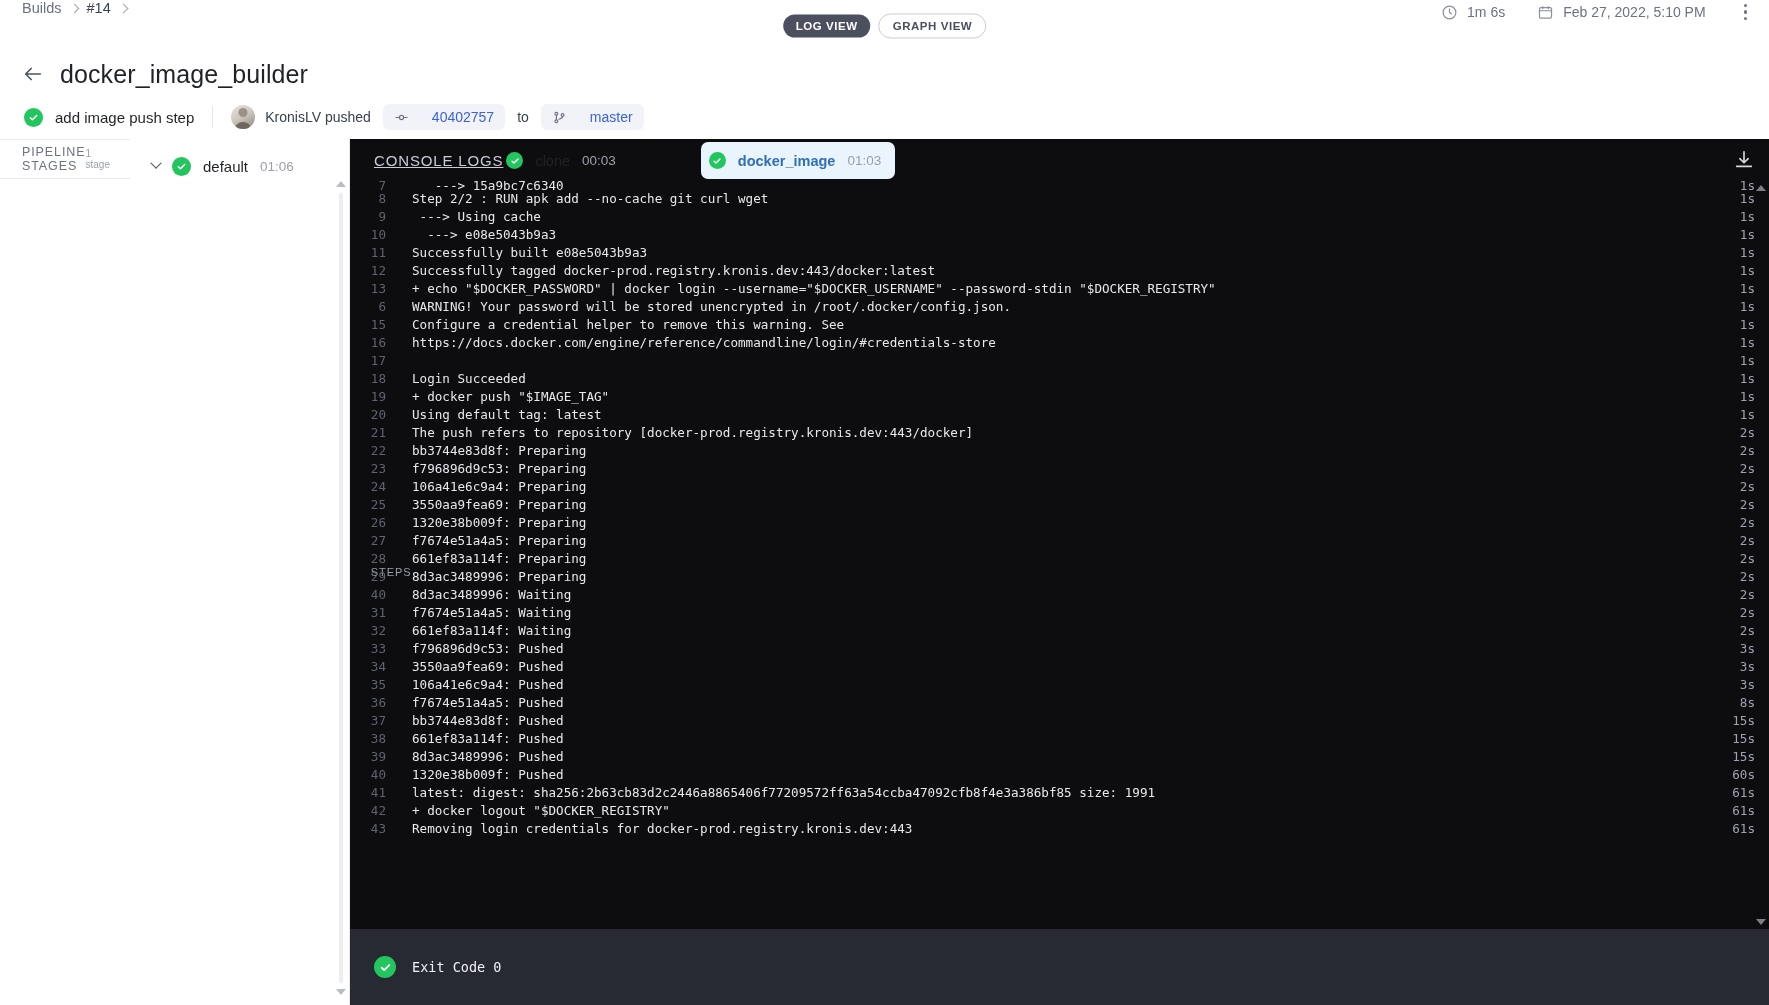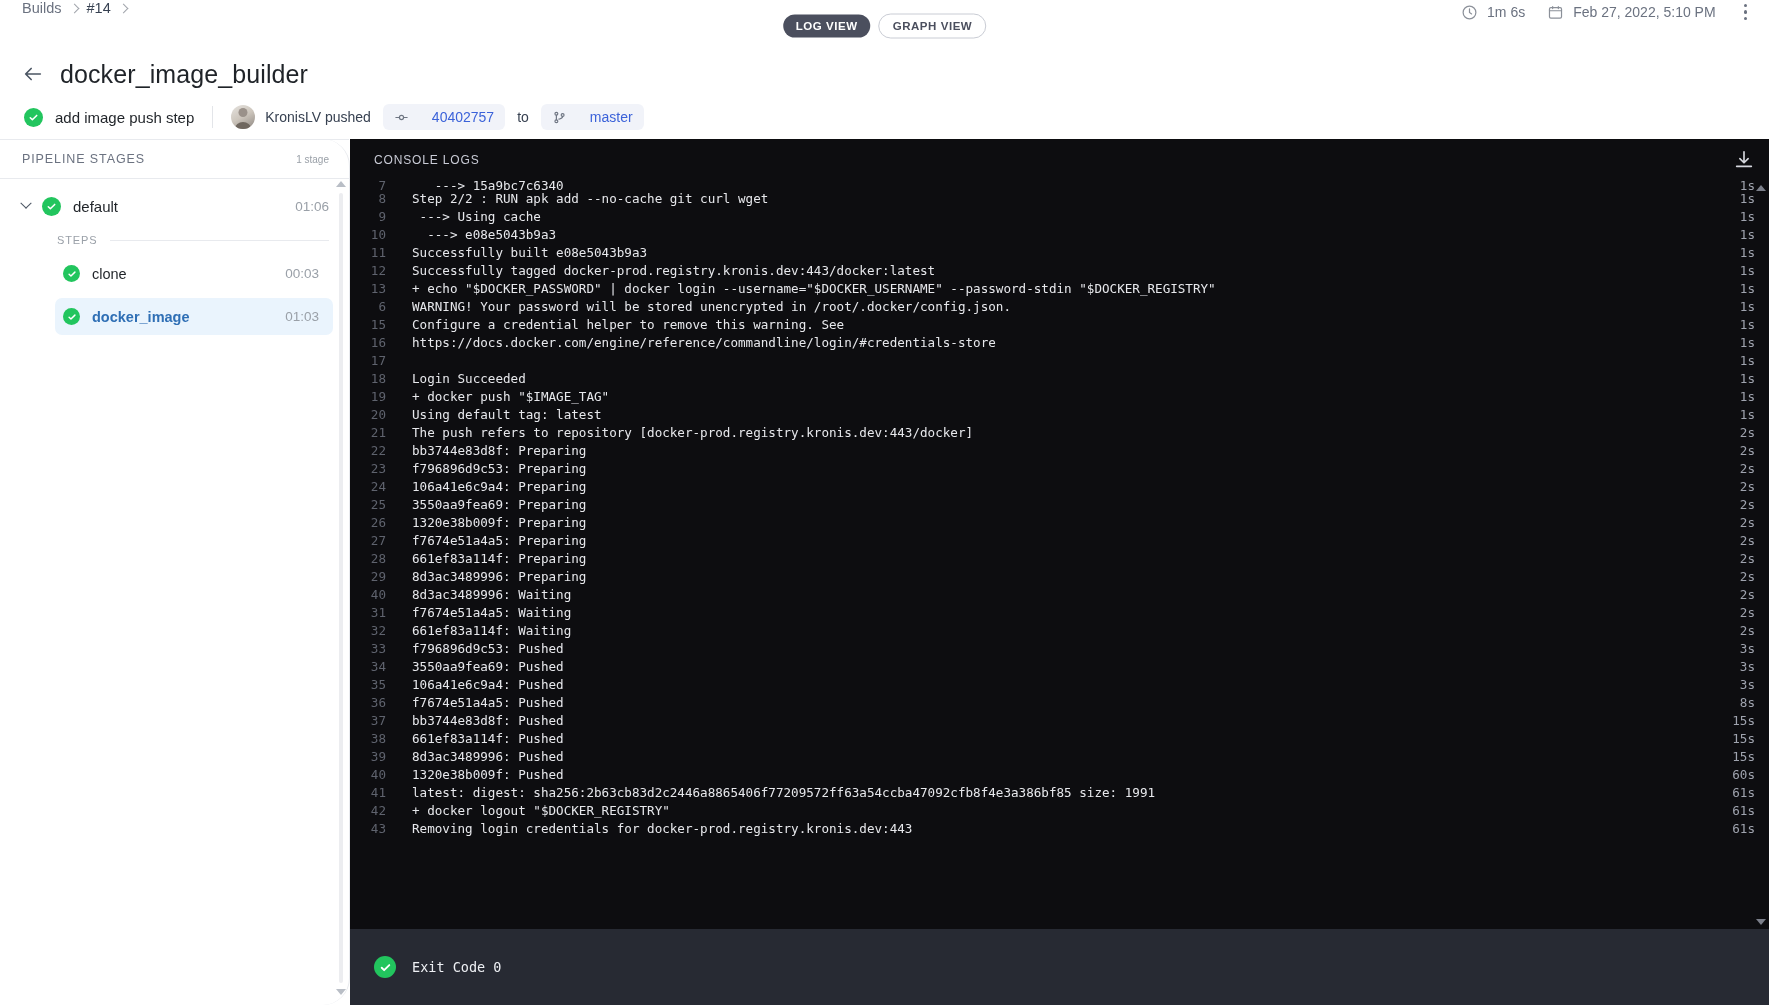--- a/index.html
+++ b/index.html
@@ -29,21 +29,21 @@
     display: flex; align-items: center; gap: 8px;
   }
   .vtab {
     font-size: 11.5px; letter-spacing: .55px; font-weight: 700;
     padding: 5px 13px 6px; border-radius: 14px; cursor: pointer; white-space: nowrap;
   }
   .vtab.active { background: #4b4f5e; color: #ffffff; }
   .vtab.inactive { background: #ffffff; color: #4b4f5e; border: 1px solid #c9ccd4; }
 
   .topright {
-    margin-left: auto; display: flex; align-items: center; gap: 22px;
+    margin-left: auto; display: flex; align-items: center; gap: 32px;
     color: #6b7280; font-size: 14px;
   }
   .tr-item { display: flex; align-items: center; gap: 9px; }
   .kebab { display: flex; flex-direction: column; gap: 3px; padding: 4px 6px; cursor: pointer; }
   .kebab i { width: 3.4px; height: 3.4px; border-radius: 50%; background: #6b7280; display: block; }
 
   
   .titleblock { padding: 2px 0 0 22px; }
   .titlerow { display: flex; align-items: center; gap: 16px; height: 42px; }
   .backarrow { width: 22px; height: 22px; cursor: pointer; color: #4b5563; flex: 0 0 auto; }
@@ -77,21 +77,21 @@
     font-size: 14px; color: #3b62d9; margin-left: 12px; cursor: pointer;
   }
   .to-word { font-size: 14px; color: #374151; margin-left: 12px; }
 
   
   .body { flex: 1; display: flex; min-height: 0; }
 
   
   .sidebar {
     width: 350px; min-width: 350px; border-right: 1px solid #e8eaee;
-    display: flex; flex-direction: column; position: relative; background: #fff; border-radius: 27px;
+    display: flex; flex-direction: row; position: relative; background: #fff;
   }
   .side-head {
     height: 40px; display: flex; align-items: center; justify-content: space-between;
     padding: 0 20px 0 22px; border-top: 1px solid #e8eaee; border-bottom: 1px solid #e8eaee;
   }
   .side-head-title { font-size: 12.5px; letter-spacing: .9px; color: #6b7280; font-weight: 400; }
   .side-head-count { font-size: 10px; color: #9aa0a8; }
 
   .stage-row {
     display: flex; align-items: center; height: 44px; padding: 0 20px 0 22px; gap: 12px;
@@ -122,21 +122,21 @@
   .ssb-down { border-top: 6px solid #b9bec6; position: absolute; bottom: 0; left: 0; right: 0; }
   .ssb-track { position: absolute; top: 12px; bottom: 12px; left: 3px; width: 4px; background: #ecedf0;
                border-radius: 2px; }
 
   
   .console { flex: 1; display: flex; flex-direction: column; min-width: 0; background: #0d0d10; }
   .console-head {
     height: 42px; min-height: 42px; display: flex; align-items: center;
     padding: 0 0 0 24px; position: relative;
   }
-  .console-head-title { font-size: 12px; letter-spacing: .85px; color: #c9cbd6; }
+  .console-head-title { font-size: 15px; letter-spacing: .85px; color: #c9cbd6; text-decoration: underline; }
   .dl-btn { position: absolute; right: 14px; top: 50%; transform: translateY(-50%); cursor: pointer; }
 
   .logwrap { flex: 1; position: relative; min-height: 0; overflow: hidden; }
   .loglist { padding: 0; }
   .logline {
     display: flex; align-items: flex-start; height: 18px; line-height: 18px;
     font-family: "DejaVu Sans Mono", monospace; font-size: 12.6px;
     color: #e7e8ec; white-space: pre;
   }
   .ln { width: 48px; min-width: 48px; text-align: right; color: #5f636e; padding-right: 12px; }

